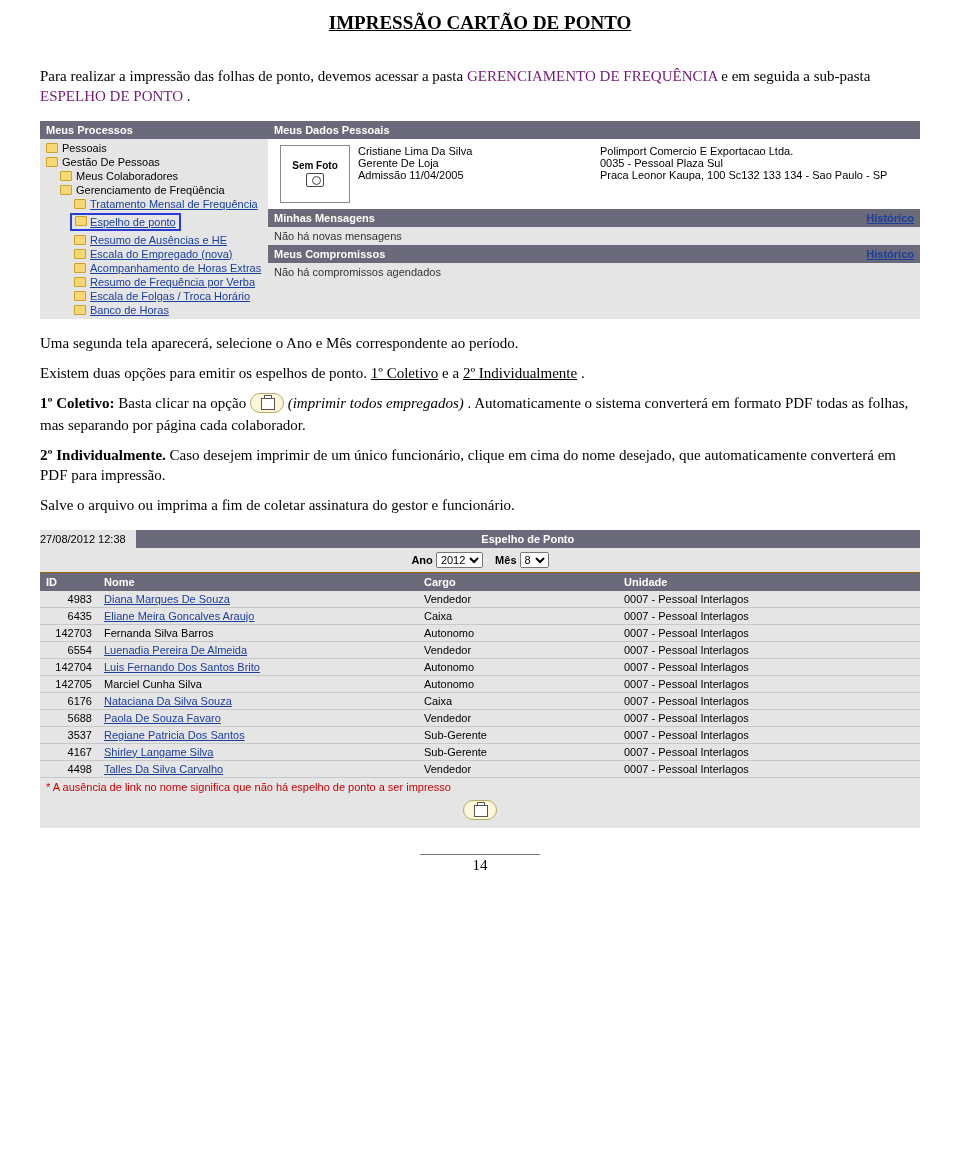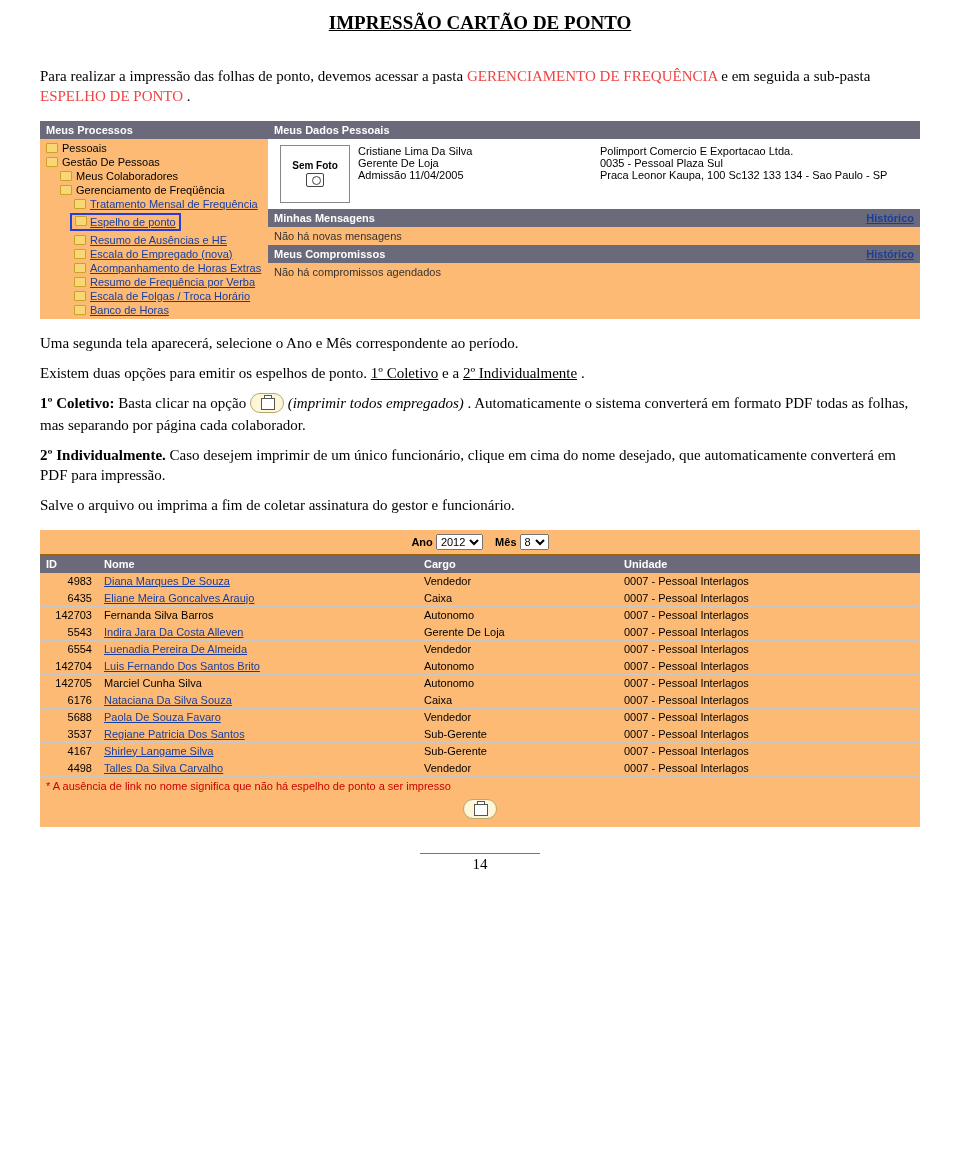--- a/index.html
+++ b/index.html
@@ -1,25 +1,25 @@
 <!DOCTYPE html>
 <html><head>
 <meta charset="utf-8">
 <style>
   * { box-sizing: border-box; margin: 0; padding: 0; }
   body { font-family: "Times New Roman", serif; font-size: 15px; color: #000; background: #fff; width: 960px; padding: 12px 40px 20px 40px; }
   .title { font-weight: bold; text-decoration: underline; font-size: 19px; text-align: center; margin-bottom: 32px; }
   .para { margin: 10px 0; line-height: 1.35; }
-  .link-text { color: #ef4444; text-align: center; }
+  .link-text { color: #701a75; text-align: center; }
   .under { text-decoration: underline; }
   .bold { font-weight: bold; }
   .italic { font-style: italic; }
 
   
-  .ss { font-family: Arial, sans-serif; font-size: 11px; background: #fdba74; border: 0; margin: 14px 0; }
+  .ss { font-family: Arial, sans-serif; font-size: 11px; background: #e5e5e5; border: 0; margin: 14px 0; }
   .ss1 { display: flex; }
   .ss1-left { width: 228px; }
   .ss1-right { flex: 1; }
   .panel-head { background: #6a6a7a; color: #fff; font-weight: bold; padding: 3px 6px; }
   .white-block { background: #fff; padding: 3px 6px; }
   .tree { padding: 2px 0 2px 6px; }
   .tree-row { display: flex; align-items: center; gap: 4px; padding: 1px 0; }
   .indent1 { padding-left: 14px; }
   .indent2 { padding-left: 28px; }
   .folder-icon { width: 12px; height: 10px; background: #f8d776; border: 1px solid #c9a227; border-radius: 1px; display: inline-block; }
@@ -172,20 +172,24 @@
 </p>
 
 <p class="para">
   <span class="bold">2º Individualmente.</span>
   <span> Caso desejem imprimir de um único funcionário, clique em cima do nome desejado, que automaticamente converterá em PDF para impressão.</span>
 </p>
 
 <p class="para">Salve o arquivo ou imprima a fim de coletar assinatura do gestor e funcionário.</p>
 
 <div class="ss ss2">
+  <div class="ss2-top">
+    <div>27/08/2012 12:38</div>
+    <div class="ss2-title">Espelho de Ponto</div>
+  </div>
   <div class="selects-row">
     <span class="bold">Ano</span>
     <select><option>2012</option></select>
     &nbsp;&nbsp;
     <span class="bold">Mês</span>
     <select><option>8</option></select>
   </div>
   <table class="list">
     <thead>
       <tr>
@@ -208,26 +212,20 @@
           <td>Caixa</td>
           <td>0007 - Pessoal Interlagos</td>
         </tr>
         <tr>
           <td style="text-align: right;">142703</td>
           <td>Fernanda Silva Barros</td>
           <td>Autonomo</td>
           <td>0007 - Pessoal Interlagos</td>
         </tr>
         <tr>
-          <td style="text-align: right;">5543</td>
-          <td><span class="link">Indira Jara Da Costa Alleven</span></td>
-          <td>Gerente De Loja</td>
-          <td>0007 - Pessoal Interlagos</td>
-        </tr>
-        <tr>
           <td style="text-align: right;">6554</td>
           <td><span class="link">Luenadia Pereira De Almeida</span></td>
           <td>Vendedor</td>
           <td>0007 - Pessoal Interlagos</td>
         </tr>
         <tr>
           <td style="text-align: right;">142704</td>
           <td><span class="link">Luis Fernando Dos Santos Brito</span></td>
           <td>Autonomo</td>
           <td>0007 - Pessoal Interlagos</td>

